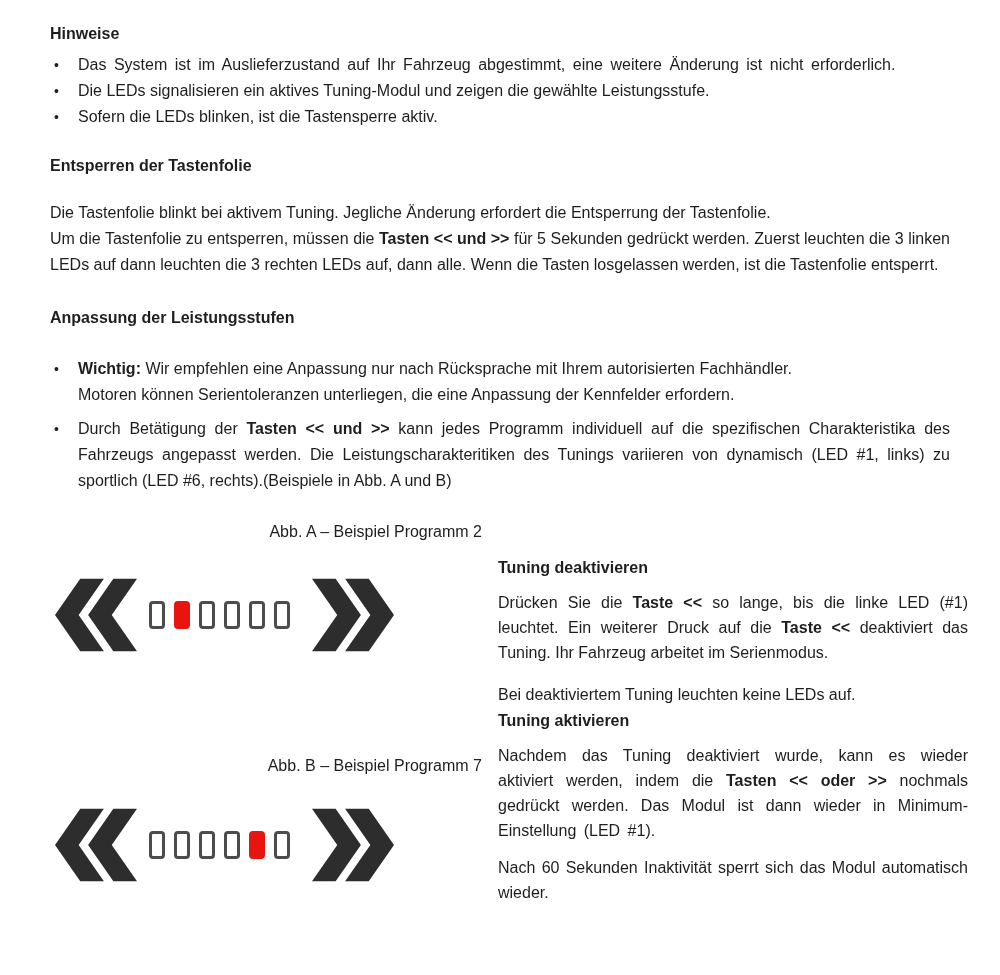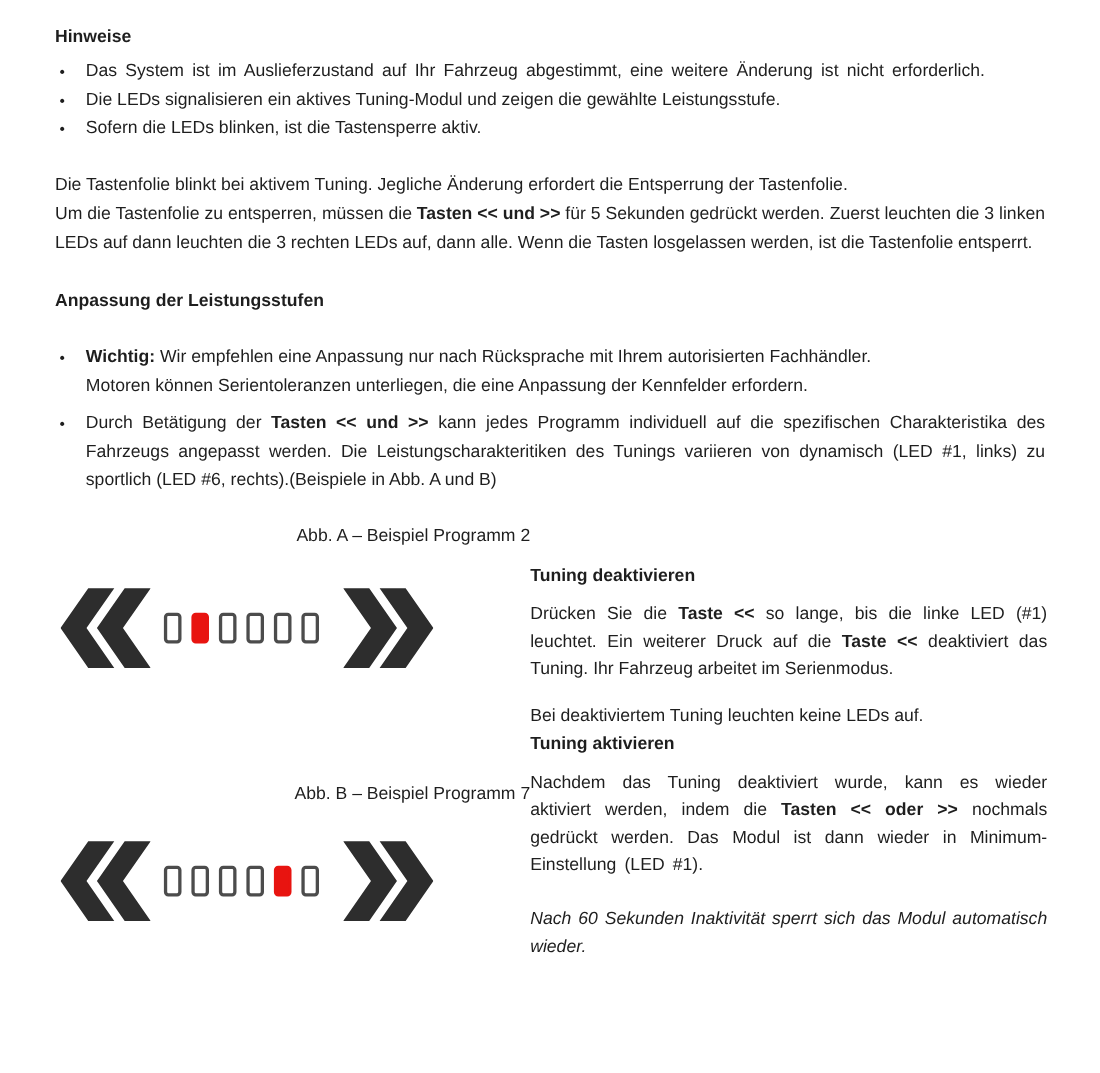--- a/index.html
+++ b/index.html
@@ -34,26 +34,26 @@
   .figlabel{line-height:20px;}
   .figure{display:flex;align-items:center;margin-left:5px;margin-top:36px;}
   .figure-b{margin-top:32px;}
   .figlabel-b{margin-top:104px;}
   .chev{flex:none;display:block;}
   .chev path{fill:var(--chevron);}
   .leds{display:flex;gap:9px;margin-left:12px;margin-right:22px;}
   .led{width:16px;height:28px;border:3px solid var(--led-border);border-radius:4px;background:#fff;}
   .led.on{border-color:var(--led-active);background:var(--led-active);}
   
-  .rightcol{position:absolute;left:432px;top:36px;width:470px;font-size:16px;line-height:25px;}
+  .rightcol{position:absolute;left:448px;top:36px;width:470px;font-size:16px;line-height:25px;}
   .rightcol h4{margin-bottom:12px;}
   .rightcol .p-note{margin-top:17px;}
   .rightcol .h-activate{margin-top:4px;}
   .rightcol .p-body{margin-top:0;}
-  .rightcol .p-last{margin-top:24px;font-style:italic;}
+  .rightcol .p-last{margin-top:12px;}
 </style>
 </head>
 <body>
 
 <div class="page">
 
   <section class="sec-hinweise">
     <h3>Hinweise</h3>
     <div class="bullet">
       <span class="marker">•</span>
@@ -63,20 +63,21 @@
       <span class="marker">•</span>
       <div class="btext">Die LEDs signalisieren ein aktives Tuning-Modul und zeigen die gewählte Leistungsstufe.</div>
     </div>
     <div class="bullet">
       <span class="marker">•</span>
       <div class="btext">Sofern die LEDs blinken, ist die Tastensperre aktiv.</div>
     </div>
   </section>
 
   <section class="sec-entsperren">
+    <h3>Entsperren der Tastenfolie</h3>
     <p>Die Tastenfolie blinkt bei aktivem Tuning. Jegliche Änderung erfordert die Entsperrung der Tastenfolie.</p>
     <p class="justify"><span>Um die Tastenfolie zu entsperren, müssen die </span><span class="b">Tasten &lt;&lt; und &gt;&gt;</span><span> für 5 Sekunden gedrückt werden. Zuerst leuchten die 3 linken LEDs auf dann leuchten die 3 rechten LEDs auf, dann alle. Wenn die Tasten losgelassen werden, ist die Tastenfolie entsperrt.</span></p>
   </section>
 
   <section class="sec-anpassung">
     <h3>Anpassung der Leistungsstufen</h3>
     <div class="bullet">
       <span class="marker">•</span>
       <div class="btext">
         <div><span class="b">Wichtig:</span><span> Wir empfehlen eine Anpassung nur nach Rücksprache mit Ihrem autorisierten Fachhändler.</span></div>

